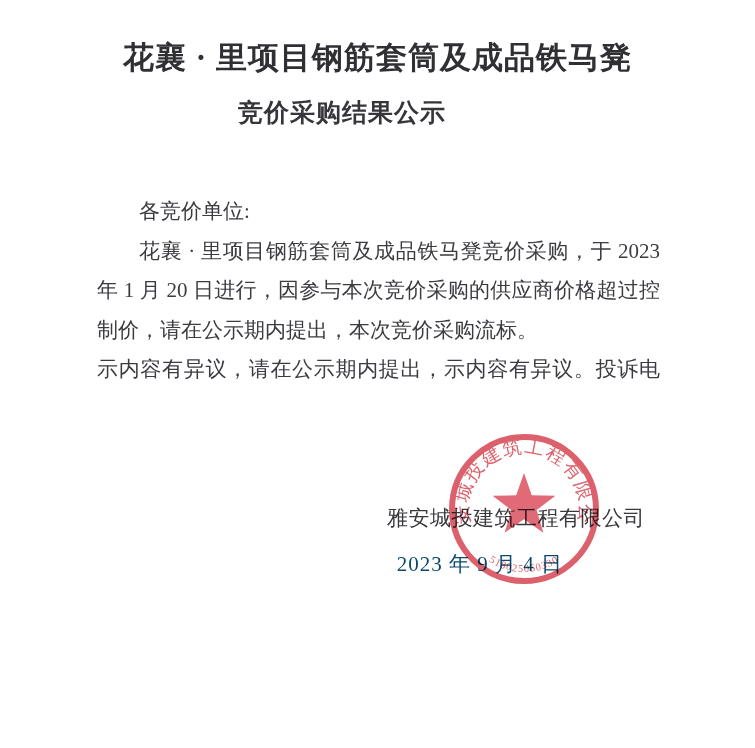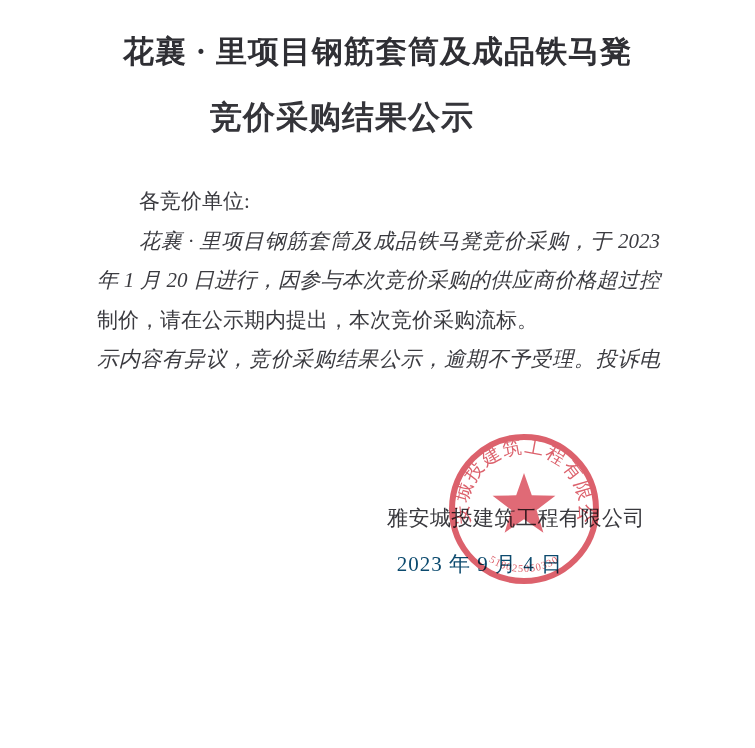--- a/index.html
+++ b/index.html
@@ -6,41 +6,41 @@
   .page{
     position:relative;
     width:755px;height:748px;
     margin:0 auto;
     background:#ffffff;
     overflow:hidden;
     font-family:"Liberation Serif","DejaVu Serif",serif;
     color:#3b3b40;
   }
   .title1{
-    position:absolute;top:31px;left:0;width:755px;
+    position:absolute;top:37px;left:0;width:755px;
     text-align:center;
     font-size:31px;font-weight:600;letter-spacing:1px;
     color:#2f2f34;
     font-family:"Liberation Serif","DejaVu Serif",serif;
   }
   .title2{
     position:absolute;top:96px;left:0;width:684px;
     text-align:center;
-    font-size:32px;font-weight:600;letter-spacing:1px;
+    font-size:25px;font-weight:600;letter-spacing:1px;
     color:#35353a;
     font-family:"Liberation Sans","DejaVu Sans",sans-serif;
   }
   .body-text{
-    position:absolute;left:97px;top:182px;width:563px;
+    position:absolute;left:97px;top:192px;width:563px;
     font-size:21px;line-height:39.5px;
     color:#3b3b40;
   }
   .line{white-space:nowrap;}
   .line.indent{text-indent:42px;}
-  .line.fill{white-space:normal;text-align:justify;text-align-last:justify;font-style:italic;}
+  .line.fill{white-space:normal;text-align:justify;text-align-last:justify;}
   .signature-company{
     position:absolute;top:504px;right:110px;
     font-size:21px;letter-spacing:0.5px;color:#38383d;
     white-space:nowrap;
   }
   .signature-date{
     position:absolute;top:550px;right:192px;
     font-size:21px;letter-spacing:1px;color:#0c4a6e;
     white-space:nowrap;
   }
@@ -58,21 +58,21 @@
 
   <div class="title1">花襄 · 里项目钢筋套筒及成品铁马凳</div>
 
   <div class="title2">竞价采购结果公示</div>
 
   <div class="body-text">
     <div class="line indent">各竞价单位:</div>
     <div class="line indent fill">花襄 · 里项目钢筋套筒及成品铁马凳竞价采购，于 2023</div>
     <div class="line fill">年 1 月 20 日进行，因参与本次竞价采购的供应商价格超过控</div>
     <div class="line">制价，请在公示期内提出，本次竞价采购流标。</div>
-    <div class="line fill">示内容有异议，竞价采购结果公示，逾期不予受理。投诉电</div>
+    <div class="line fill">示内容有异议，请在公示期内提出，示内容有异议。投诉电</div>
   </div>
 
   <div class="signature-company">雅安城投建筑工程有限公司</div>
 
   <div class="signature-date">2023 年 9 月 4 日</div>
 
   <svg class="seal" viewBox="0 0 200 200">
     <defs>
       <path id="arcTop" d="M 49.3 123.7 A 56 56 0 1 1 150.7 123.7" fill="none"></path>
       <path id="arcBottom" d="M 51.7 140.5 A 63 63 0 0 0 148.3 140.5" fill="none"></path>

